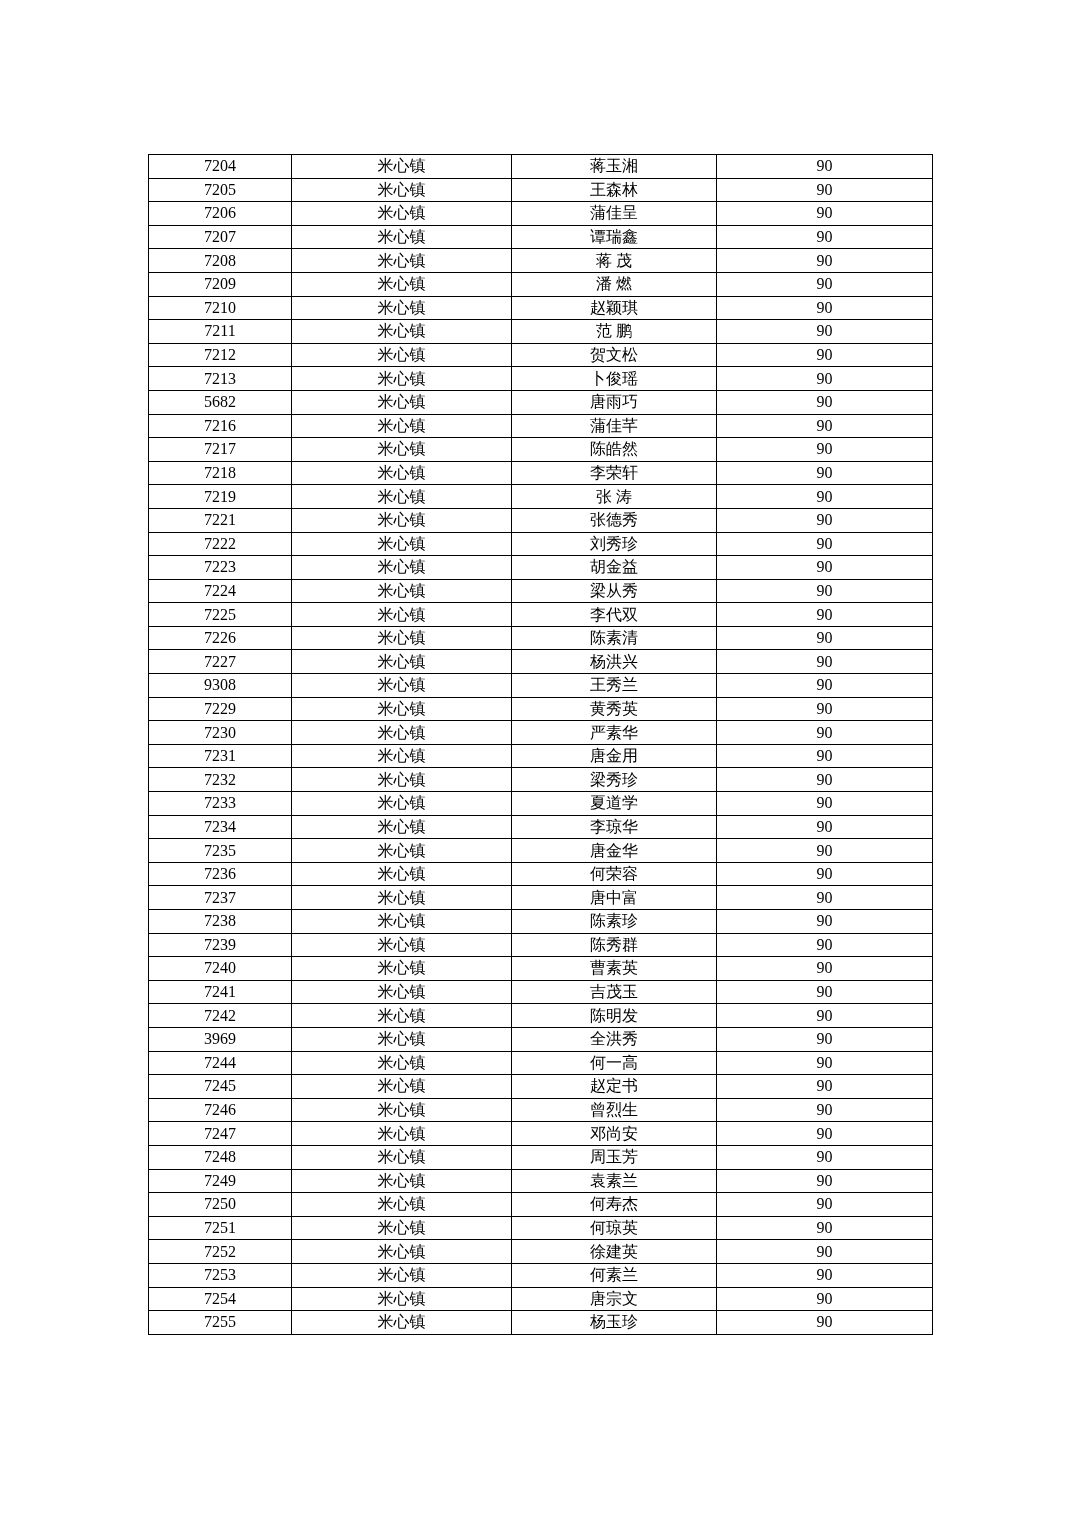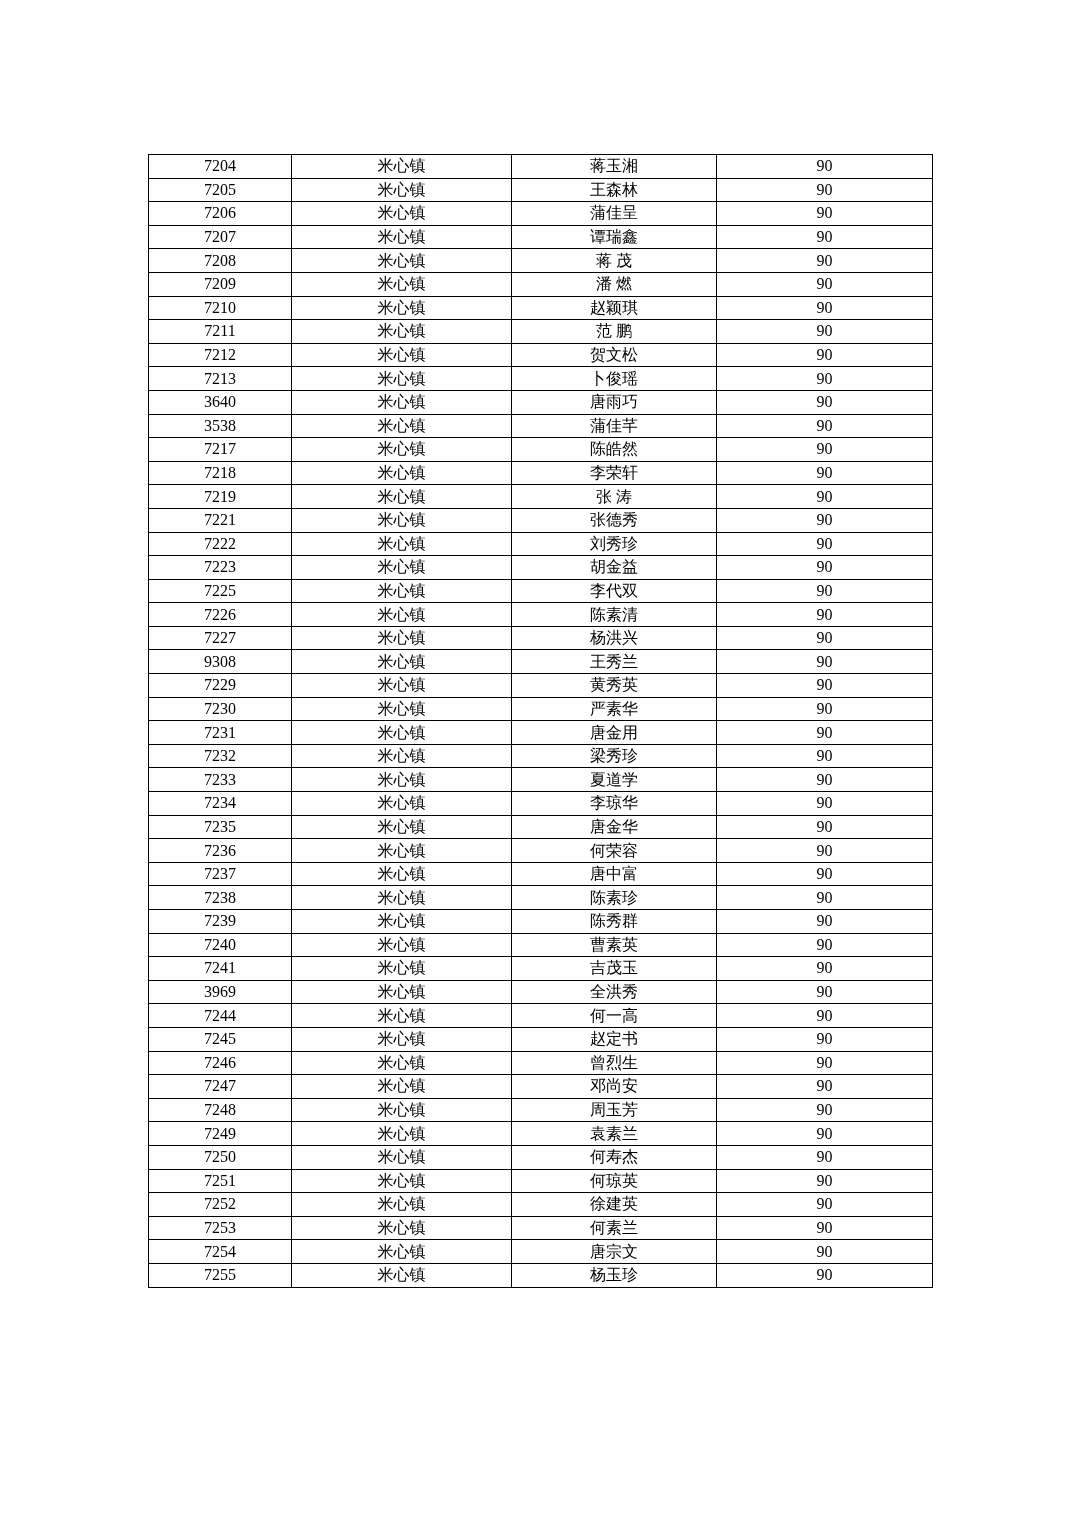--- a/index.html
+++ b/index.html
@@ -121,28 +121,28 @@
 
   <tr>
     <td>7213</td>
     <td>米心镇</td>
     <td>卜俊瑶</td>
     <td>90</td>
   </tr>
 
 
   <tr>
-    <td>3640</td>
+    <td>5682</td>
     <td>米心镇</td>
     <td>唐雨巧</td>
     <td>90</td>
   </tr>
 
   <tr>
-    <td>3538</td>
+    <td>7216</td>
     <td>米心镇</td>
     <td>蒲佳芊</td>
     <td>90</td>
   </tr>
 
   <tr>
     <td>7217</td>
     <td>米心镇</td>
     <td>陈皓然</td>
     <td>90</td>
@@ -177,20 +177,26 @@
     <td>90</td>
   </tr>
 
   <tr>
     <td>7223</td>
     <td>米心镇</td>
     <td>胡金益</td>
     <td>90</td>
   </tr>
 
+  <tr>
+    <td>7224</td>
+    <td>米心镇</td>
+    <td>梁从秀</td>
+    <td>90</td>
+  </tr>
 
   <tr>
     <td>7225</td>
     <td>米心镇</td>
     <td>李代双</td>
     <td>90</td>
   </tr>
 
   <tr>
     <td>7226</td>
@@ -297,20 +303,26 @@
     <td>90</td>
   </tr>
 
   <tr>
     <td>7241</td>
     <td>米心镇</td>
     <td>吉茂玉</td>
     <td>90</td>
   </tr>
 
+  <tr>
+    <td>7242</td>
+    <td>米心镇</td>
+    <td>陈明发</td>
+    <td>90</td>
+  </tr>
 
   <tr>
     <td>3969</td>
     <td>米心镇</td>
     <td>全洪秀</td>
     <td>90</td>
   </tr>
 
   <tr>
     <td>7244</td>

